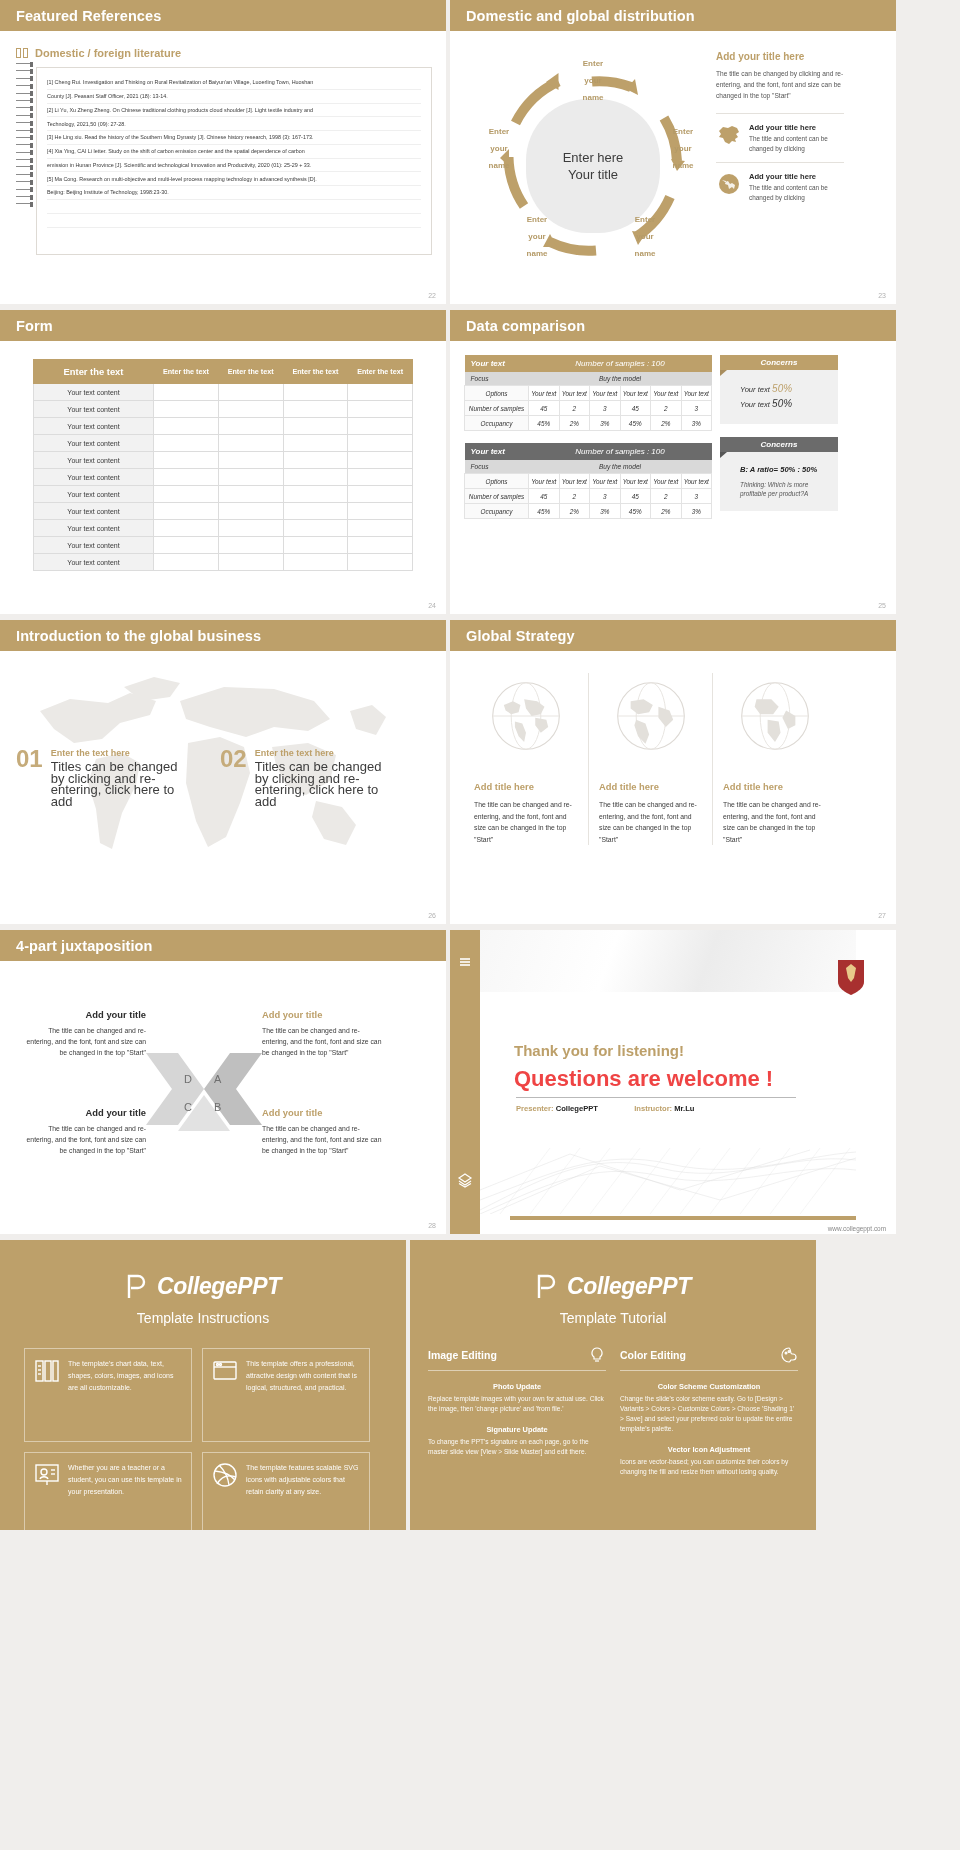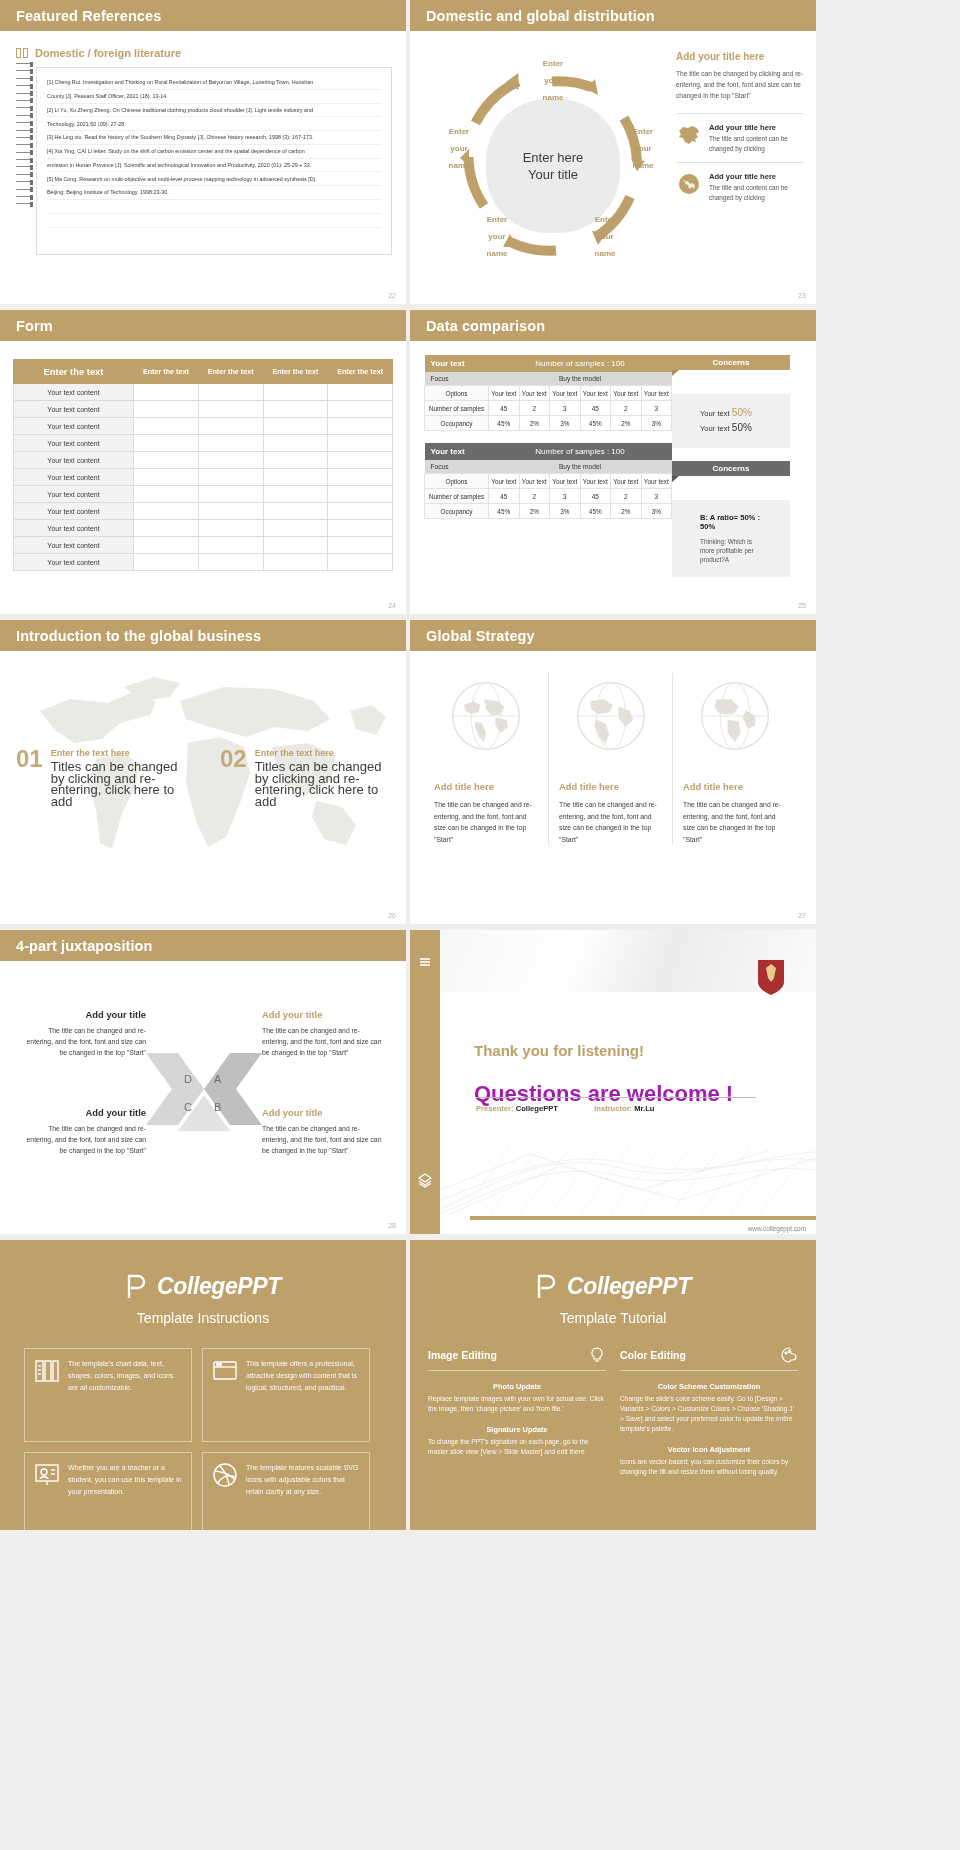--- a/index.html
+++ b/index.html
@@ -7,21 +7,21 @@
   body {
     width:960px; height:1850px;
     background:#f0eeec;
     font-family:"Liberation Sans", sans-serif;
     color:#333;
     overflow:hidden;
   }
   .grid { display:flex; flex-wrap:wrap; width:960px; }
   .slide {
     position:relative;
-    width:406px; height:304px;
+    width:446px; height:304px;
     background:#ffffff;
     margin:0 4px 6px 0;
     overflow:hidden;
   }
   .slide.left { margin-left:0; }
 
   
   .titlebar {
     height:31px; background:#bda06a;
     display:flex; align-items:center;
@@ -104,21 +104,21 @@
     padding:6px 2px; border:1px solid #bda06a;
   }
   .tbl th.first { font-size:9.4px; }
   .tbl td {
     border:1px solid #dcdcdc; height:17px; font-size:7px; color:#3b3b3b;
     text-align:center;
   }
   .tbl td.lead { background:#f2f2f2; }
 
   
-  .dc { padding:14px 12px 0 14px; display:flex; gap:0; }
+  .dc { padding:14px 12px 0 14px; display:flex; gap:8px;font-style:italic; }
   .dc-left { width:248px; }
   .dc-right { width:118px; }
   .dtbl { width:100%; border-collapse:collapse; margin-bottom:12px; }
   .dtbl .hdr td {
     background:#bda06a; color:#fff; font-size:8px; padding:4px 6px; border:none;
   }
   .dtbl.dark .hdr td { background:#6b6b6b; }
   .dtbl .hdr td.a { font-weight:bold; }
   .dtbl .hdr td.b { text-align:center; font-weight:normal; }
   .dtbl .sub td {
@@ -135,21 +135,21 @@
     background:#bda06a; color:#fff; font-size:8px; text-align:center;
     padding:3px 0; position:relative; font-weight:600;
   }
   .conc.dark .conc-h { background:#6b6b6b; }
   .conc-h:after {
     content:""; position:absolute; left:0; bottom:-6px;
     border-left:7px solid #a88d5d; border-bottom:6px solid transparent;
   }
   .conc.dark .conc-h:after { border-left-color:#565656; }
   .conc-b {
-    background:#f0f0f0; padding:13px 28px; min-height:54px;margin-top:24px;
+    background:#f0f0f0; padding:13px 20px; min-height:54px;
   }
   .conc-b .l1 { font-size:7.6px; color:#333; margin-bottom:4px; }
   .conc-b .l1 .pc { font-size:10px; color:#bda06a; }
   .conc-b .l2 { font-size:7.6px; color:#333; }
   .conc-b .l2 .pc { font-size:10px; color:#333; }
   .conc-b .r1 { font-size:7px; color:#222; margin-bottom:6px; }
   .conc-b .r1 b { font-size:7.6px; }
   .conc-b .r2 { font-size:6.4px; color:#555; line-height:9px; }
 
   
@@ -189,21 +189,21 @@
   .s29 .lrail {
     position:absolute; left:0; top:0; width:30px; height:304px; background:#bda06a;
   }
   .s29 .topband {
     position:absolute; left:30px; top:0; width:376px; height:62px;
     background:linear-gradient(110deg,#f7f7f7 0%,#ffffff 35%,#ececec 60%,#fbfbfb 100%);
   }
   .rail-ic { position:absolute; left:7px; width:16px; height:16px; }
   .crest { position:absolute; right:30px; top:28px; width:30px; height:38px; }
   .s29 .t1 { position:absolute; left:64px; top:112px; font-size:15px; color:#bda06a; font-weight:600; }
-  .s29 .t2 { position:absolute; left:64px; top:151px; font-size:22px; color:#a21caf; font-weight:bold; }
+  .s29 .t2 { position:absolute; left:64px; top:136px; font-size:22px; color:#ef4444; font-weight:bold; }
   .s29 .rule { position:absolute; left:66px; top:167px; width:280px; height:1px; background:#b9b9b9; }
   .s29 .meta { position:absolute; left:66px; top:174px; font-size:7.6px; color:#333; }
   .s29 .meta .k { color:#bda06a; font-weight:bold; }
   .s29 .meta .v { font-weight:bold; color:#222; }
   .s29 .meta .sp { display:inline-block; width:32px; }
   .s29 .wire { position:absolute; left:30px; bottom:20px; width:376px; height:74px; overflow:hidden; }
   .s29 .btmbar { position:absolute; left:60px; bottom:14px; width:346px; height:4px; background:#bda06a; }
   .s29 .url { position:absolute; right:10px; bottom:2px; font-size:6.4px; color:#888; }
 
   

